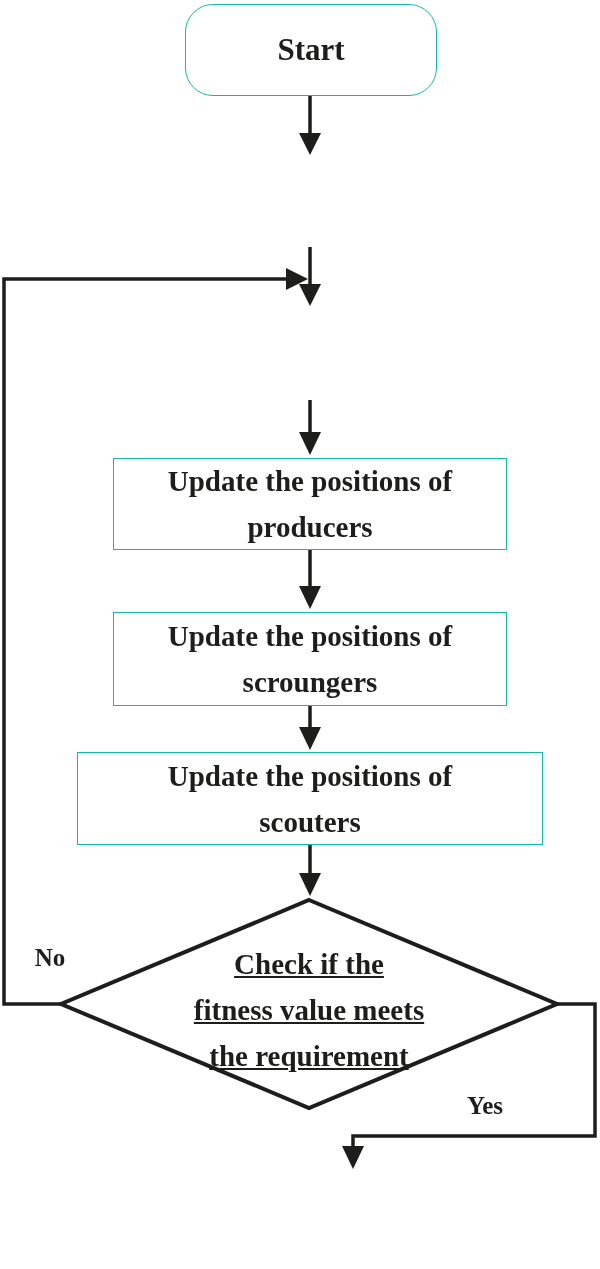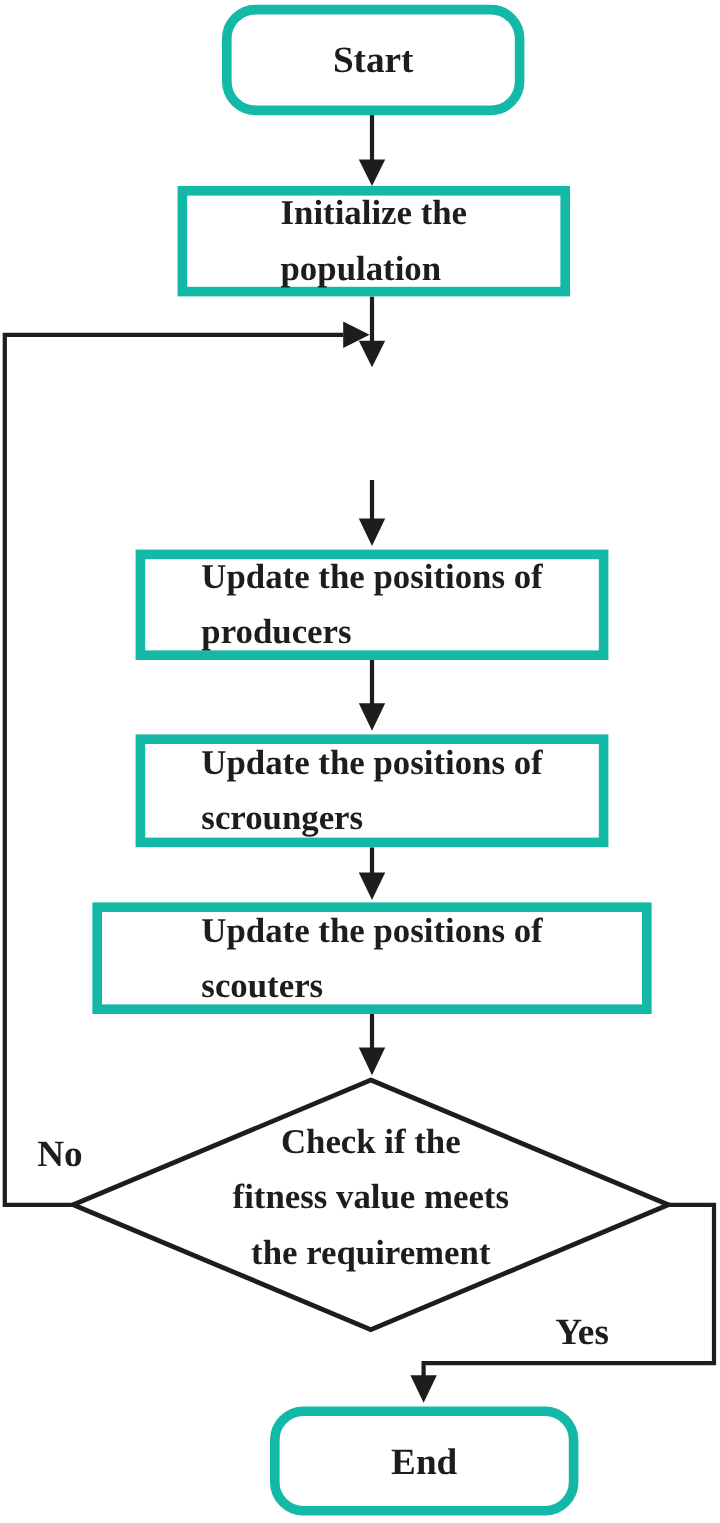--- a/index.html
+++ b/index.html
@@ -19,51 +19,53 @@
   .connector-layer {
     position: absolute;
     left: 0;
     top: 0;
     width: 600px;
     height: 1269px;
   }
   .node {
     position: absolute;
     box-sizing: border-box;
-    border: 8px solid #14b8a6;
+    border: 1px solid #14b8a6;
     background: #ffffff;
     display: flex;
     align-items: center;
     justify-content: center;
+    text-align: center;
   }
   .node-label {
     font-weight: 700;
     font-size: 29px;
     line-height: 46px;
     white-space: pre-line;
     color: #1d1d1b;
   }
   .terminal {
     border-radius: 28px;
   }
   .terminal .node-label {
     font-size: 31px;
   }
   .decision-label {
     position: absolute;
     display: flex;
-    align-items: flex-start;
+    align-items: flex-end;
     justify-content: center;
     text-align: center;
     background: transparent;
+    text-decoration: underline;
   }
   .edge-label {
     position: absolute;
     font-weight: 700;
-    font-size: 31px;
+    font-size: 25px;
     color: #1d1d1b;
     text-align: center;
   }
 </style>
 </head>
 <body>
 
 <div class="canvas">
 
   <svg class="connector-layer" width="600" height="1269" viewBox="0 0 600 1269" xmlns="http://www.w3.org/2000/svg">
@@ -96,24 +98,20 @@
       <polygon points="342,1146 364,1146 353,1169"></polygon>
     </g>
 
     <polygon points="309,900 557,1004 309,1108 61,1004" fill="#ffffff" stroke="#1d1d1b" stroke-width="4"></polygon>
   </svg>
 
   <div class="node terminal" style="left:185px; top:4px; width:252px; height:92px;">
     <span class="node-label">Start</span>
   </div>
 
-  <div class="node" style="left:148px; top:155px; width:327px; height:92px;">
-    <span class="node-label">Initialize the
-population</span>
-  </div>
 
 
   <div class="node" style="left:113px; top:458px; width:394px; height:92px;">
     <span class="node-label">Update the positions of
 producers</span>
   </div>
 
   <div class="node" style="left:113px; top:612px; width:394px; height:94px;">
     <span class="node-label">Update the positions of
 scroungers</span>
@@ -123,21 +121,18 @@
     <span class="node-label">Update the positions of
 scouters</span>
   </div>
 
   <div class="decision-label" style="left:149px; top:929px; width:320px; height:150px;">
     <span class="node-label">Check if the
 fitness value meets
 the requirement</span>
   </div>
 
-  <div class="node terminal" style="left:225px; top:1172px; width:257px; height:91px;">
-    <span class="node-label">End</span>
-  </div>
 
   <div class="edge-label" style="left:20px; top:944px; width:60px;">No</div>
 
   <div class="edge-label" style="left:450px; top:1092px; width:70px;">Yes</div>
 
 </div>
 
 </body></html>

